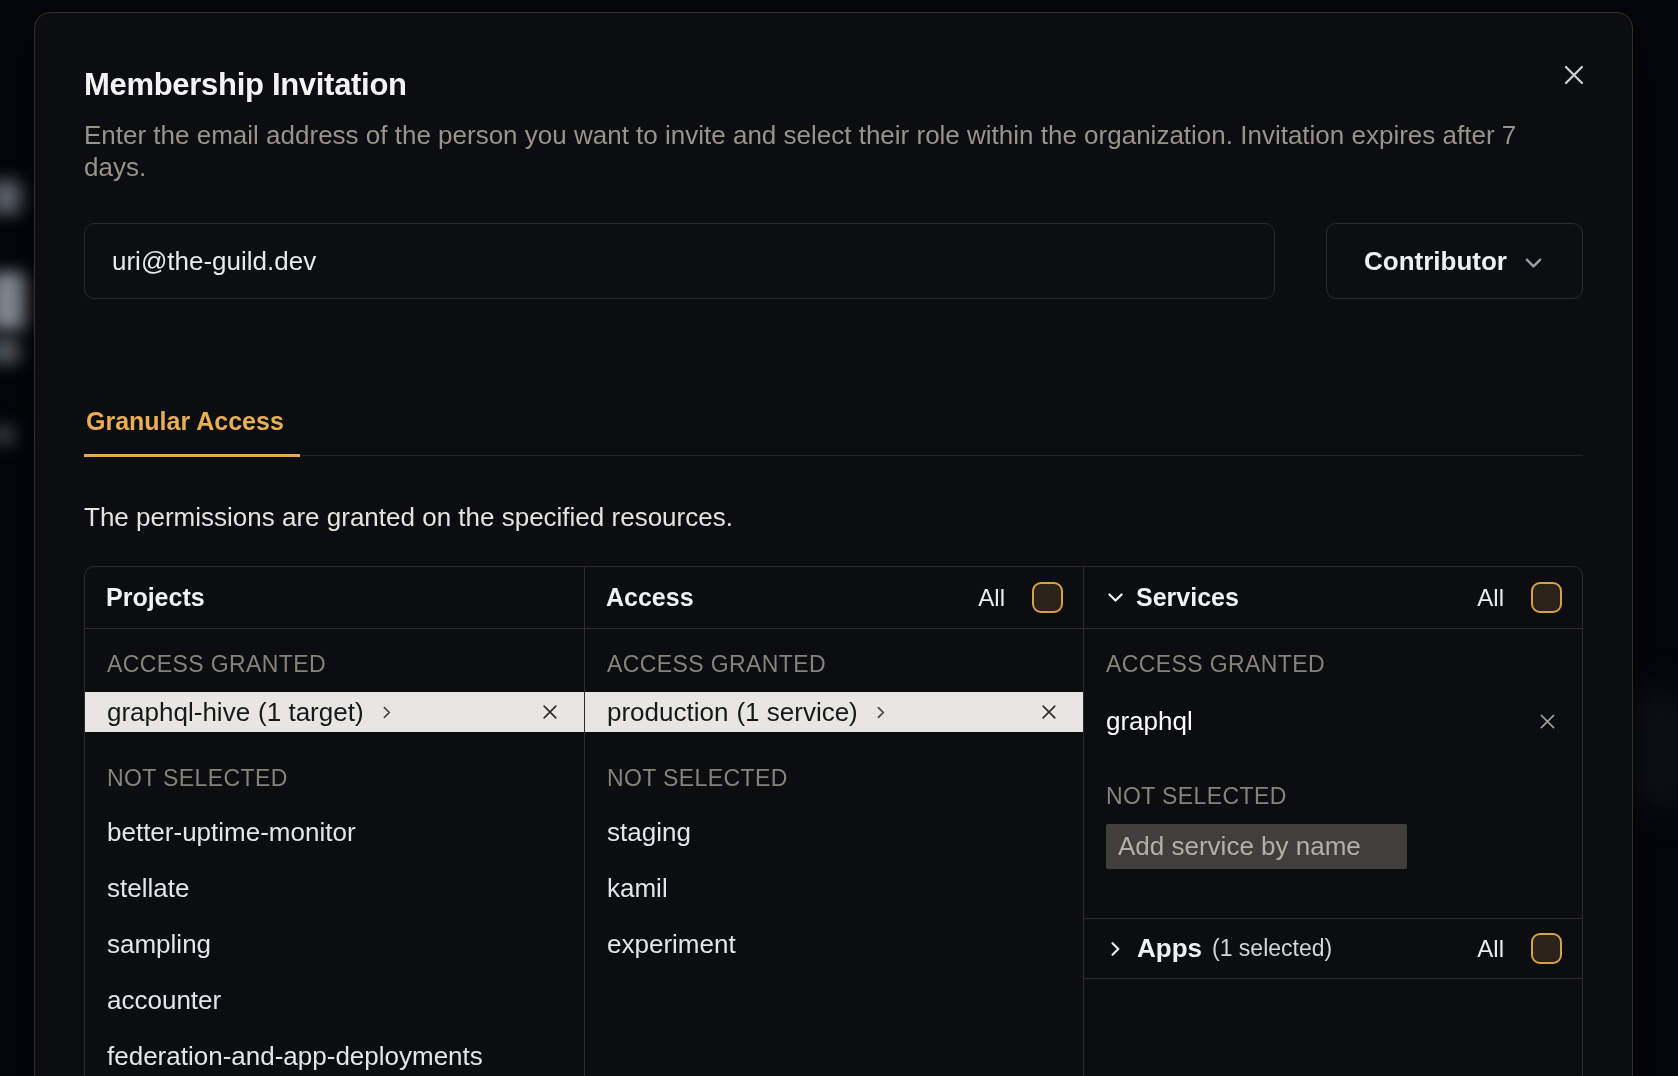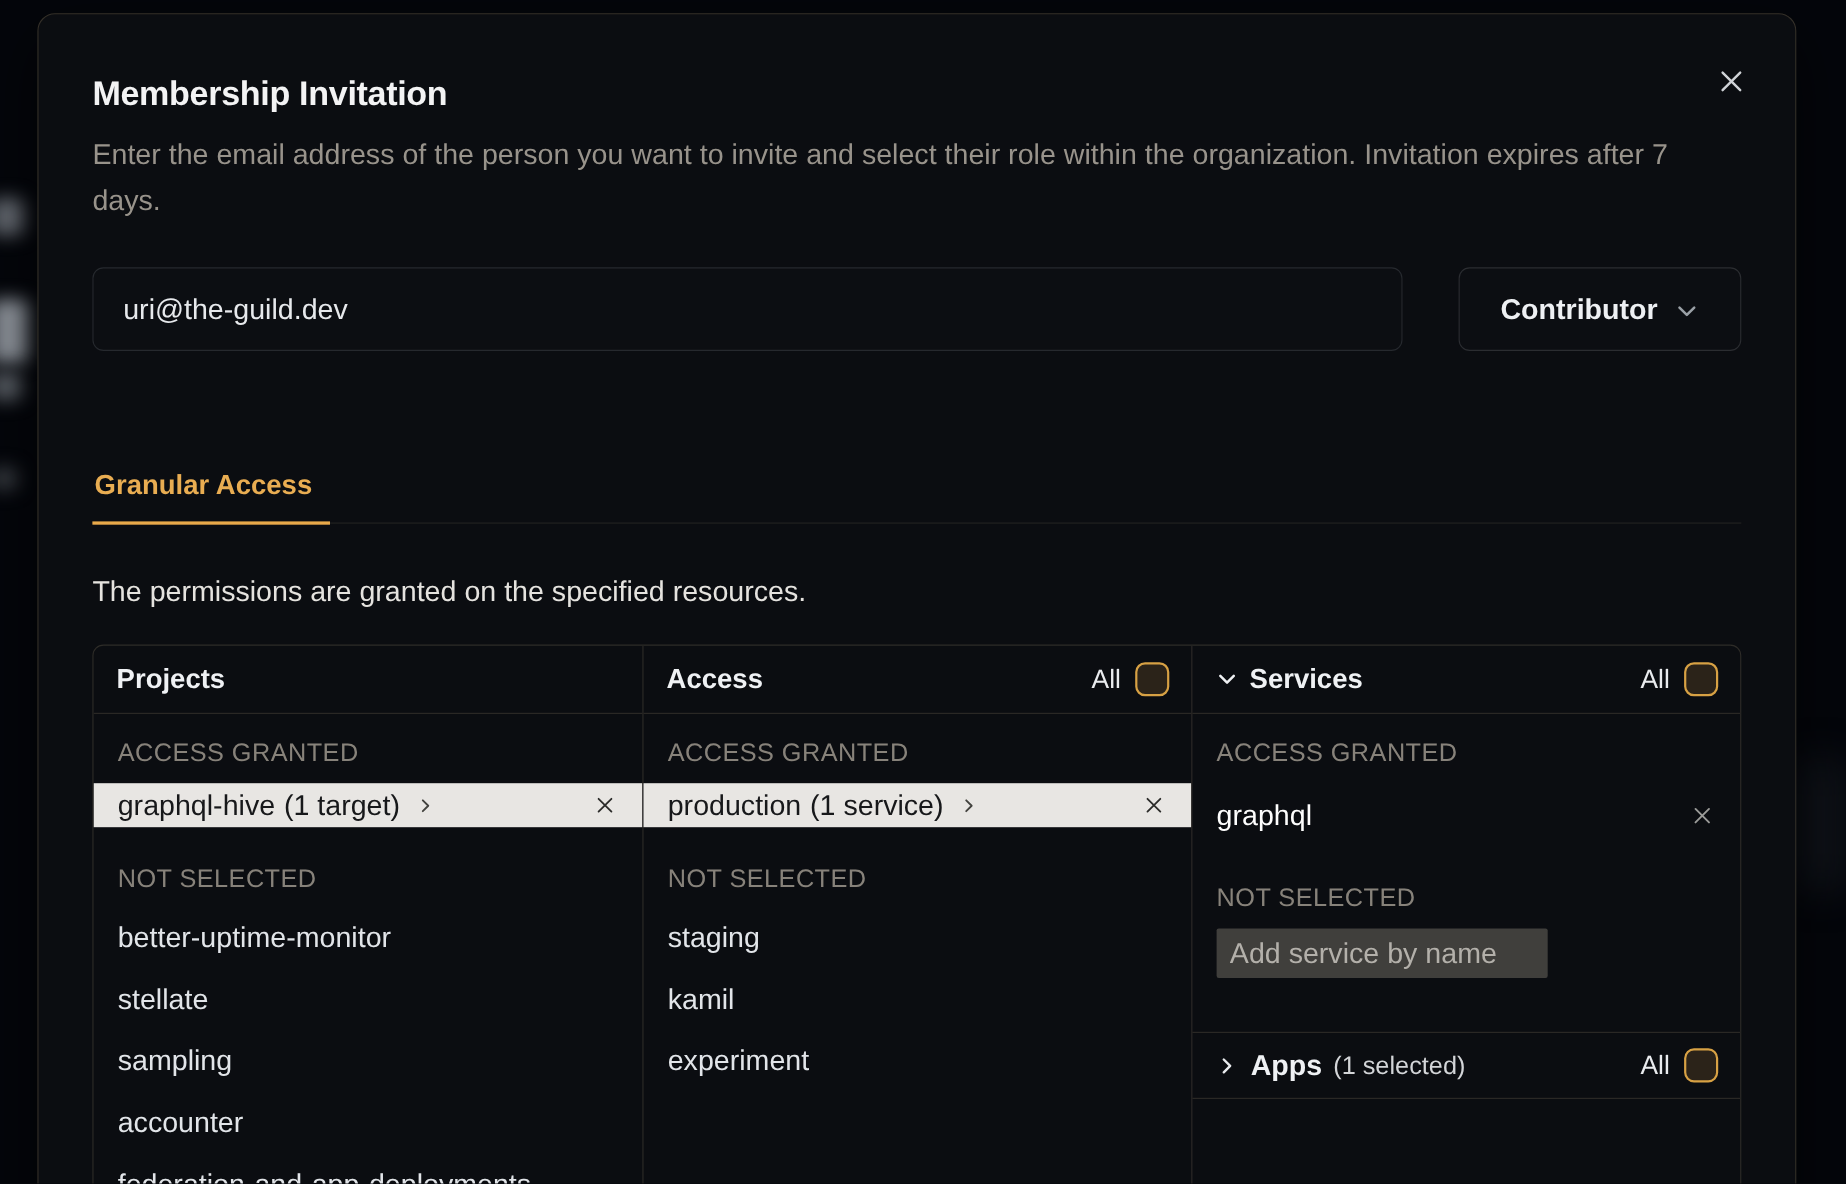--- a/index.html
+++ b/index.html
@@ -28,21 +28,21 @@
   .modal-inner { padding:54px 49px 0 49px; position:relative; }
 
   .close-btn {
     position:absolute; top:44px; right:38px; width:40px; height:40px;
     background:none; border:none; cursor:pointer;
     color:#cfd2d6; font-size:30px; line-height:40px; text-align:center;
     font-family:"Liberation Sans","DejaVu Sans",sans-serif;
   }
 
   .dlg-title { font-size:31px; font-weight:700; color:#f3f3f4; letter-spacing:-.3px; }
-  .dlg-desc  { margin-top:16px; font-size:26px; line-height:42px; color:#98938b; max-width:1495px; }
+  .dlg-desc  { margin-top:16px; font-size:26px; line-height:32px; color:#98938b; max-width:1495px; }
 
   .email-row { margin-top:40px; display:flex; gap:51px; align-items:stretch; }
   .email-input {
     flex:1; height:76px; background:#0c0e12; border:1px solid #26292e; border-radius:10px;
     padding:14px 27px; font-size:26px; color:#e7e9ec; outline:none;
     font-family:"Liberation Sans","DejaVu Sans",sans-serif;
   }
   .role-select {
     width:257px; height:76px; background:#0c0e12; border:1px solid #2b2d31; border-radius:10px;
     display:flex; align-items:center; justify-content:center; gap:15px; cursor:pointer;
@@ -71,21 +71,21 @@
   }
   .col { display:flex; flex-direction:column; }
   .col + .col { border-left:1px solid #2e2c28; }
 
   .col-head {
     height:62px; flex:none; border-bottom:1px solid #2e2c28;
     display:flex; align-items:center; padding:0 20px 0 21px;
     font-size:25px; font-weight:700; color:#eff1f4; gap:10px;
   }
   .head-spacer { flex:1; }
-  .all-wrap { display:flex; align-items:center; gap:13px; }
+  .all-wrap { display:flex; align-items:center; gap:27px; }
   .all-label { font-size:24px; font-weight:400; color:#e9ebee; }
   .cb {
     width:31px; height:31px; border:2px solid #d7a144; border-radius:9px;
     background:#2b2319; cursor:pointer; flex:none;
   }
 
   .sec-label {
     margin-top:22px; padding:0 22px; font-size:23px; color:#87827a; letter-spacing:.4px;
   }
   .sel-row {

